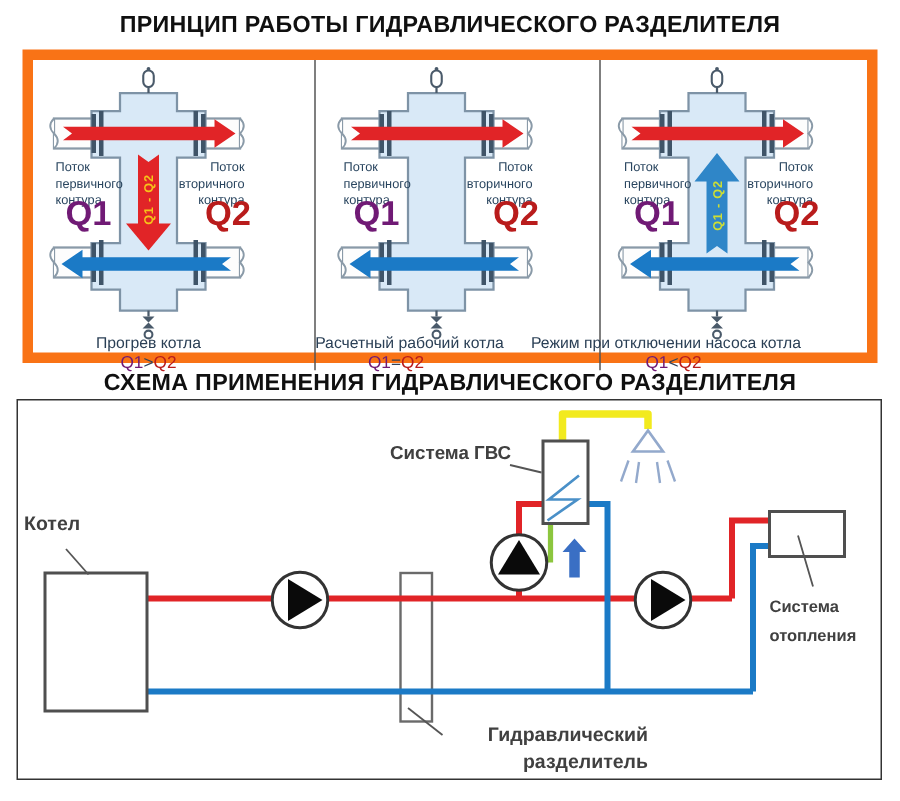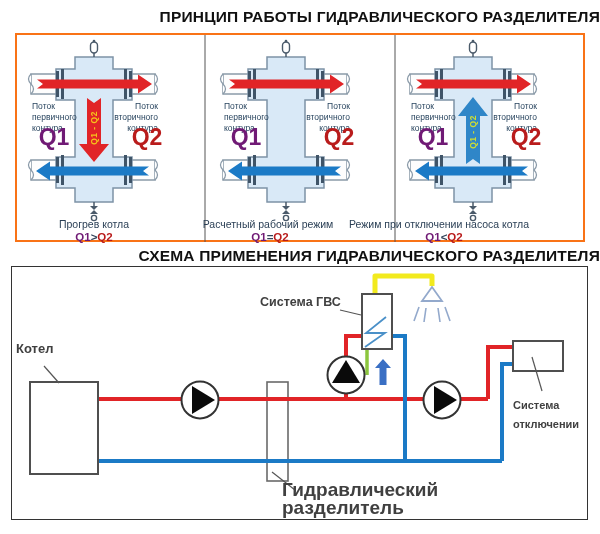--- a/index.html
+++ b/index.html
@@ -2,45 +2,45 @@
 <html><head>
 <meta charset="utf-8">
 <style>
   html,body{margin:0;padding:0;background:#fff;}
   body{
     width:600px;height:534px;position:relative;overflow:hidden;
     font-family:"Liberation Sans","DejaVu Sans",sans-serif;
     -webkit-font-smoothing:antialiased;
   }
   .title{
-    position:absolute;left:0;width:600px;text-align:right;
+    position:absolute;left:0;width:600px;text-align:center;
     font-weight:bold;font-size:15.5px;color:#101010;letter-spacing:.2px;
   }
   .box{position:absolute;background:#fff;box-sizing:border-box;}
-  #top-box{left:15px;top:33px;width:570px;height:209px;border:2px solid #f97316;}
+  #top-box{left:15px;top:33px;width:570px;height:209px;border:7px solid #f97316;}
   #bottom-box{left:11px;top:266px;width:577px;height:254px;border:1.5px solid #333;}
   .abs{position:absolute;}
   svg{display:block;}
   .flow-label{
     position:absolute;font-size:8.5px;line-height:11px;color:#29455f;
     white-space:nowrap;
   }
   .flow-label.right{transform:translateX(-100%);text-align:right;}
   .qbig{position:absolute;font-size:23px;font-weight:bold;transform:translateX(-50%);line-height:1;}
   .q1c{color:#701a75;text-align:right;} .q2c{color:#b91c1c;}
   .rotlab{
     position:absolute;font-size:8.5px;font-weight:bold;letter-spacing:.5px;
     transform:translate(-50%,-50%) rotate(-90deg);white-space:nowrap;
   }
   .caption{
     position:absolute;font-size:10.5px;color:#2a3f55;transform:translateX(-50%);
     white-space:nowrap;
   }
   .formula{
-    position:absolute;font-size:11.5px;font-weight:bold;transform:translateX(-50%);
+    position:absolute;font-size:11.5px;font-weight:normal;transform:translateX(-50%);
     white-space:nowrap;
   }
   .formula .op{color:#33435a;}
   .lbl{position:absolute;font-weight:bold;color:#404040;white-space:nowrap;}
 </style>
 </head>
 <body>
 
 <div class="title" style="top:8px">ПРИНЦИП РАБОТЫ ГИДРАВЛИЧЕСКОГО РАЗДЕЛИТЕЛЯ</div>
 
@@ -127,22 +127,22 @@
       <div>первичного</div>
       <div>контура</div>
   </div>
   <div class="flow-label right" style="left:333px;top:66px">
     <div>Поток</div>
       <div>вторичного</div>
       <div>контура</div>
   </div>
   <div class="qbig q1c" style="left:229px;top:91px">Q1</div>
   <div class="qbig q2c" style="left:322px;top:91px">Q2</div>
-  <div class="caption" style="left:251px;top:183px">Расчетный рабочий режим</div>
-  <div class="formula" style="left:253px;top:196px">
+  <div class="caption" style="left:251px;top:183px">Расчетный рабочий котла</div>
+  <div class="formula" style="left:242px;top:196px">
     <span class="q1c">Q1</span><span class="op">=</span><span class="q2c">Q2</span>
   </div>
 
   <div class="flow-label" style="left:394px;top:66px">
     <div>Поток</div>
       <div>первичного</div>
       <div>контура</div>
   </div>
   <div class="flow-label right" style="left:520px;top:66px">
     <div>Поток</div>
@@ -221,19 +221,19 @@
       <line x1="328" y1="43" x2="349" y2="48"></line>
       <line x1="520" y1="90" x2="530" y2="124"></line>
       <line x1="260" y1="205" x2="283" y2="223"></line>
     </g>
   </svg>
 
   <div class="lbl" style="left:4px;top:74px;font-size:13px">Котел</div>
   <div class="lbl" style="left:248px;top:28px;font-size:12.5px">Система ГВС</div>
   <div class="lbl" style="left:501px;top:129px;font-size:11px;line-height:19px">
     <div>Система</div>
-    <div>отключении</div>
-  </div>
-  <div class="lbl" style="left:270px;top:214px;width:150px;text-align:left;font-size:19px;line-height:18px">
+    <div>отопления</div>
+  </div>
+  <div class="lbl" style="left:270px;top:214px;width:150px;text-align:right;font-size:13px;line-height:18px">
     <div>Гидравлический</div>
     <div>разделитель</div>
   </div>
 </div>
 
 </body></html>

